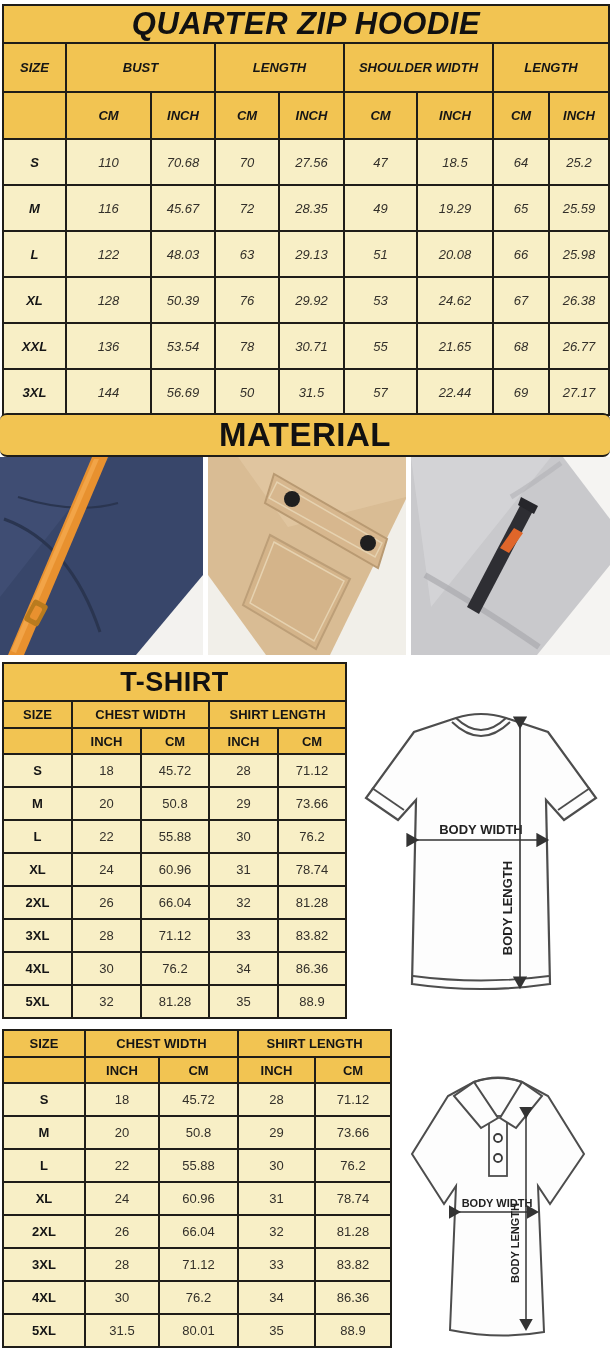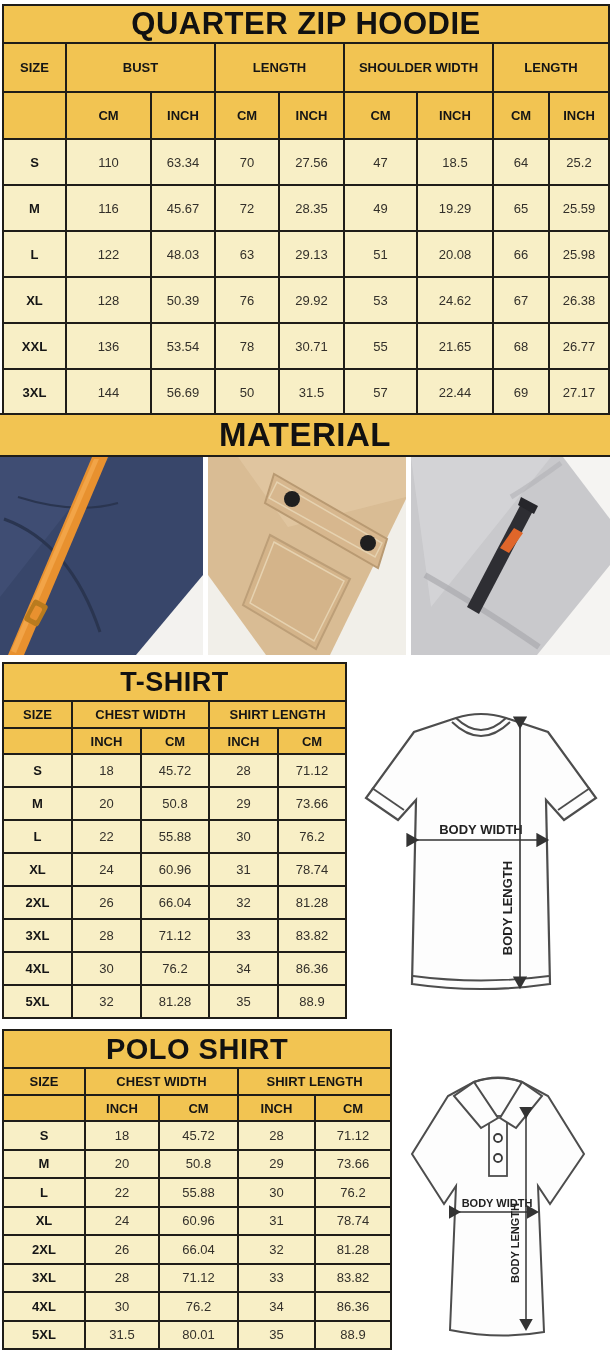--- a/index.html
+++ b/index.html
@@ -12,31 +12,31 @@
     font-family:"Liberation Sans", sans-serif; overflow:hidden;
   }
   .title-cell { background:#f2c452; font-weight:700; color:#111; letter-spacing:0.5px; }
   .hoodie .title-cell { font-size:31px; }
   .tshirt-tbl .title-cell { font-size:27px; }
   .polo-tbl .title-cell { font-size:29px; }
   .group-row th, .unit-row th { background:#f2c452; font-weight:700; font-size:13px; color:#151515; }
   td { background:#f8efc6; font-size:13px; color:#33302a; }
   td.size-col { font-weight:700; color:#151515; }
 
-  .hoodie { left:2px; top:4px; width:606px; }
+  .hoodie { left:2px; top:4px; width:606px;font-style:italic; }
   .hoodie tr.title-row { height:38px; }
   .hoodie tr.group-row { height:49px; }
   .hoodie tr.unit-row  { height:47px; }
   .hoodie tbody tr { height:46px; }
 
   .material-band {
     position:absolute; left:0; top:413px; width:610px; height:44px;
     background:#f2c452; border-top:2px solid #1f1d18; border-bottom:2px solid #1f1d18;
     display:flex; align-items:center; justify-content:center;
-    font-size:33px; font-weight:700; color:#111; letter-spacing:0.5px;
+    font-size:33px; font-weight:700; color:#111; letter-spacing:0.5px;border-radius:7px;
   }
 
   .photos { position:absolute; left:0; top:457px; width:610px; height:198px; display:flex; gap:5px; }
   .photo { height:198px; background:#fff; }
   .photo svg { display:block; }
 
   .tshirt-tbl { left:2px; top:662px; width:343px; height:355px; }
   .tshirt-tbl tr.title-row { height:38px;padding-left:47px; }
   .tshirt-tbl tr.group-row { height:27px; }
   .tshirt-tbl tr.unit-row  { height:26px; }
@@ -90,21 +90,21 @@
         <th>CM</th>
         <th>INCH</th>
         <th>CM</th>
         <th>INCH</th>
       </tr>
     </thead>
     <tbody>
         <tr>
           <td class="size-col">S</td>
           <td>110</td>
-          <td>63.34</td>
+          <td>70.68</td>
           <td>70</td>
           <td>27.56</td>
           <td>47</td>
           <td>18.5</td>
           <td>64</td>
           <td>25.2</td>
         </tr>
         <tr>
           <td class="size-col">M</td>
           <td>116</td>
@@ -318,23 +318,20 @@
 
   <table class="tbl polo-tbl">
     <colgroup>
       <col style="width:82px">
         <col style="width:74px">
         <col style="width:79px">
       <col style="width:77px">
         <col style="width:76px">
     </colgroup>
     <thead>
-      <tr class="title-row">
-        <th class="title-cell" colspan="5">POLO SHIRT</th>
-      </tr>
       <tr class="group-row">
         <th>SIZE</th>
         <th colspan="2">CHEST WIDTH</th>
         <th colspan="2">SHIRT LENGTH</th>
       </tr>
       <tr class="unit-row">
         <th></th>
         <th>INCH</th>
         <th>CM</th>
         <th>INCH</th>

